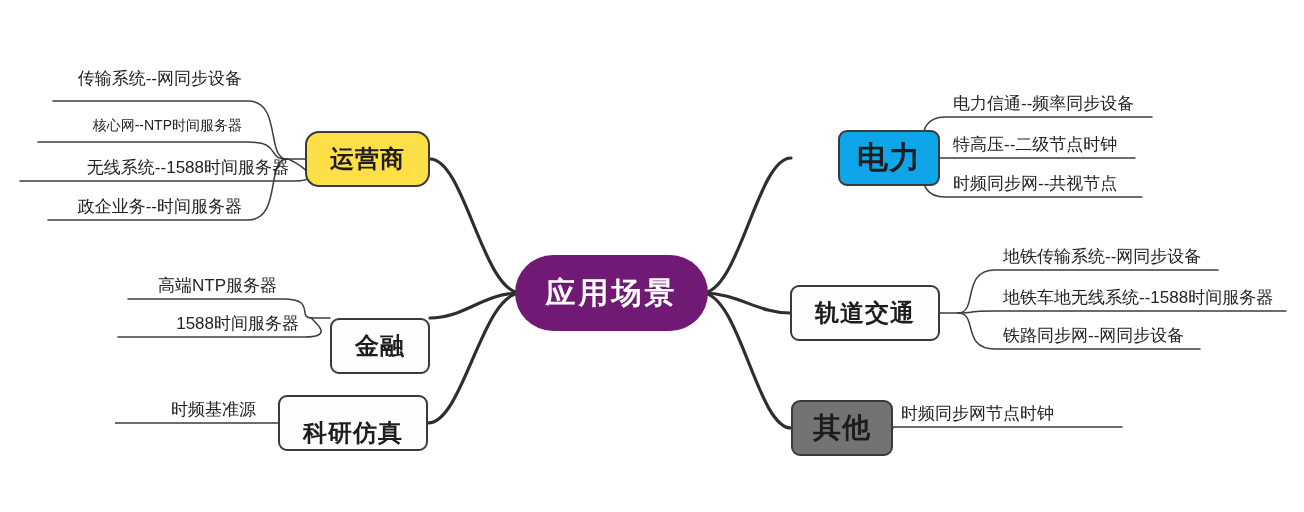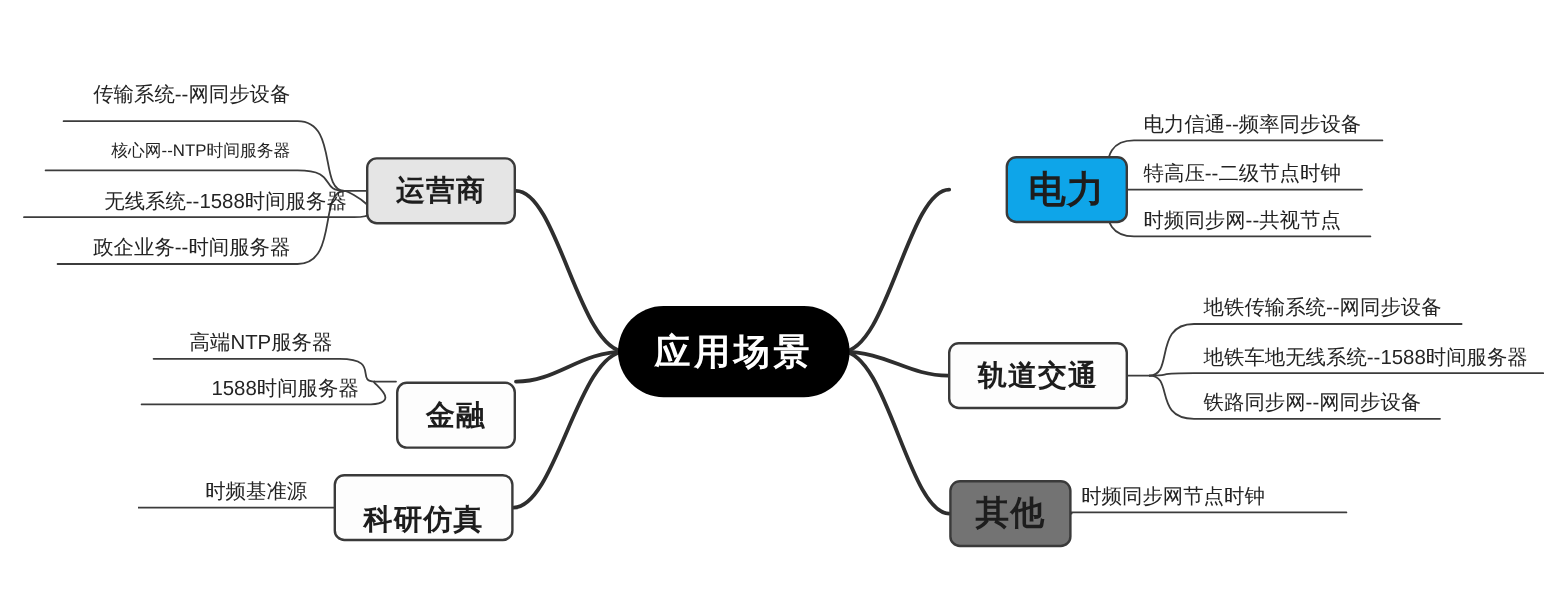--- a/index.html
+++ b/index.html
@@ -102,24 +102,24 @@
         <path d="M 911 158 C 929.7 158, 911 197, 945 197 L 1142 197" class="leaf-link" stroke="#3c3c3c"></path>
         <path d="M 940 313 L 958 313" class="leaf-link" stroke="#3c3c3c"></path>
         <path d="M 958 313 C 978.35 313, 961 270, 995 270 L 1218 270" class="leaf-link" stroke="#3c3c3c"></path>
         <path d="M 958 313 C 978.35 313, 961 311, 995 311 L 1286 311" class="leaf-link" stroke="#3c3c3c"></path>
         <path d="M 958 313 C 978.35 313, 961 349, 995 349 L 1200 349" class="leaf-link" stroke="#3c3c3c"></path>
         <path d="M 893 428 L 893 427 L 1122 427" class="leaf-link" stroke="#3c3c3c"></path>
       </g>
   </svg>
 
   <div id="nodes-layer">
-    <div class="node-center" id="center-node" style="left: 515px; top: 255px; width: 193px; height: 76px; background: #000000; color: rgb(255, 255, 255); font-size: 30px;">
+    <div class="node-center" id="center-node" style="left: 515px; top: 255px; width: 193px; height: 76px; background: #701a75; color: rgb(255, 255, 255); font-size: 30px;">
       <span>应用场景</span>
     </div>
-  <div class="node-box" style="left: 305px; top: 131px; width: 125px; height: 56px; border-color: rgb(58, 58, 58); background: #e5e5e5; color: rgb(29, 29, 29); font-size: 24px;">
+  <div class="node-box" style="left: 305px; top: 131px; width: 125px; height: 56px; border-color: rgb(58, 58, 58); background: #fde047; color: rgb(29, 29, 29); font-size: 24px; border-radius: 14px;">
         <span>运营商</span>
       </div>
       <div class="node-box" style="left: 330px; top: 290px; width: 100px; height: 56px; border-color: rgb(58, 58, 58); background: rgb(253, 253, 253); color: rgb(29, 29, 29); font-size: 24px; margin-top: 28px;">
         <span>金融</span>
       </div>
       <div class="node-box" style="left: 278px; top: 395px; width: 150px; height: 56px; border-color: rgb(58, 58, 58); background: rgb(253, 253, 253); color: rgb(29, 29, 29); font-size: 24px; align-items: flex-end;">
         <span>科研仿真</span>
       </div>
       <div class="node-box" style="left: 838px; top: 130px; width: 102px; height: 56px; border-color: rgb(58, 58, 58); background: #0ea5e9; color: rgb(29, 29, 29); font-size: 31px;">
         <span>电力</span>

